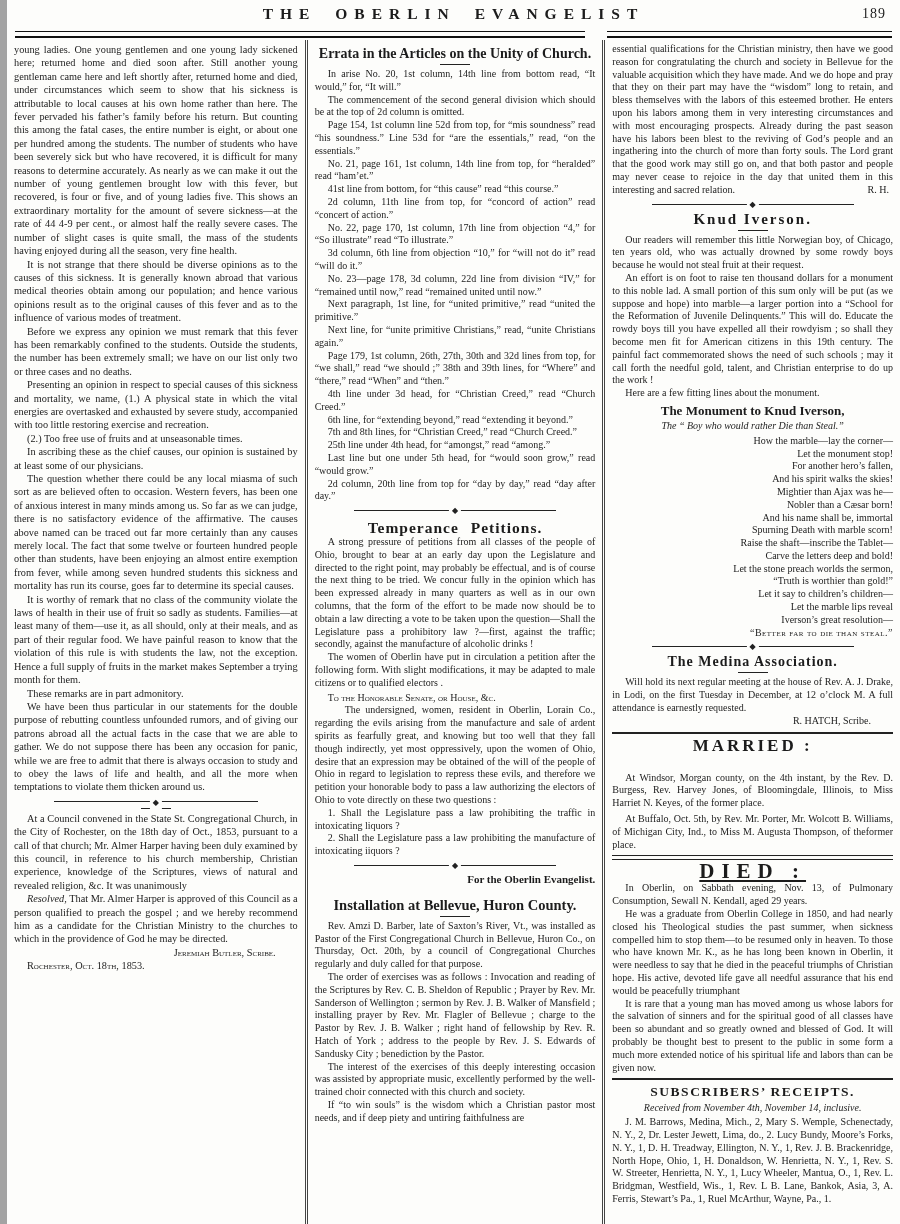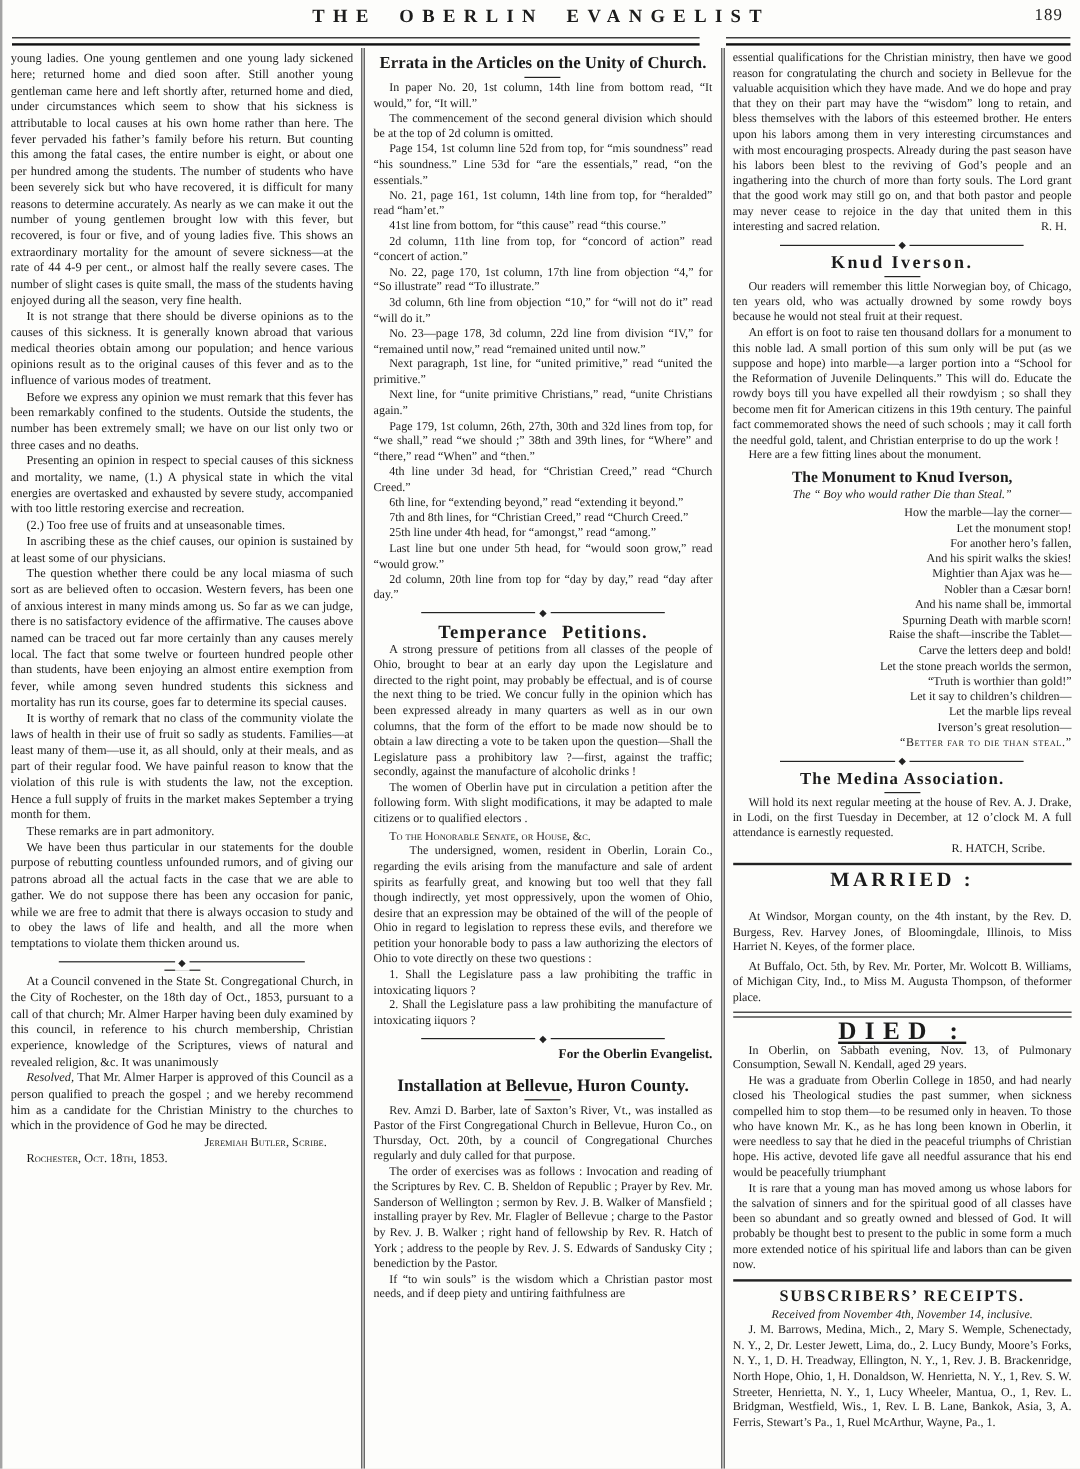--- a/index.html
+++ b/index.html
@@ -1,20 +1,20 @@
 <!DOCTYPE html>
 <html><head>
 <meta charset="utf-8">
 <style>
   html,body { margin:0; padding:0; background:#e8e8e4; }
   .page {
     width:900px; height:1224px; margin:0 auto; background:#fdfdfb;
     font-family:"Liberation Serif","DejaVu Serif",serif; color:#1c1c1c;
     position:relative; box-sizing:border-box; overflow:hidden;
-    border-left:2px solid #a3a3a3;
+    border-left:7px solid #a3a3a3;
   }
   .masthead { height:24px; position:relative; padding-top:5px; text-align:center; }
   .masthead .title { font-weight:bold; letter-spacing:7px; font-size:15.5px; word-spacing:8px; }
   .masthead .pageno { position:absolute; right:14px; top:6px; font-size:14px; letter-spacing:1px; }
   .head-rules { display:flex; gap:22px; padding:2px 8px 0 8px; }
   .head-rules .seg { height:4px; border-top:1px solid #111; border-bottom:2px solid #111; }
   .head-rules .seg.left { flex:2; }
   .head-rules .seg.right { flex:1; }
 
   .cols { display:flex; height:1186px; margin-top:2px; }
@@ -94,21 +94,21 @@
       <div class="mini-rule"></div>
       <p class="p">At a Council convened in the State St.  Congregational Church, in the City of Rochester, on the 18th day of Oct., 1853, pursuant to a call of that church; Mr. Almer Harper having been duly examined by this council, in reference to his church membership, Christian experience, knowledge of the Scriptures, views of natural and revealed religion, &amp;c.  It was unanimously</p>
       <p class="p"><span class="italic">Resolved,</span><span> That Mr. Almer Harper is approved of this Council as a person qualified to preach the gospel ; and we hereby recommend him as a candidate for the Christian Ministry to the churches to which in the providence of God he may be directed.</span></p>
       <p class="p sig-right smallcaps">Jeremiah Butler, Scribe.</p>
       <p class="p dateline">Rochester, Oct. 18th, 1853.</p>
     </div>
 
     <div class="col c2">
       <h2 class="h-sec h-errata">Errata in the Articles on the Unity of Church.</h2>
       <div class="mini-rule"></div>
-      <p class="p">In paper No. 20, 1st column, 14th line from bottom read, “It would,” for, “It will.”</p>
+      <p class="p">In arise No. 20, 1st column, 14th line from bottom read, “It would,” for, “It will.”</p>
       <p class="p">The commencement of the second general division which should be at the top of 2d column is omitted.</p>
       <p class="p">Page 154, 1st column line 52d from top, for “mis soundness” read “his soundness.”  Line 53d for “are the essentials,” read, “on the essentials.”</p>
       <p class="p">No. 21, page 161, 1st column, 14th line from top, for “heralded” read “ham’et.”</p>
       <p class="p">41st line from bottom, for “this cause” read “this course.”</p>
       <p class="p">2d column, 11th line from top, for “concord of action” read “concert of action.”</p>
       <p class="p">No. 22, page 170, 1st column, 17th line from objection “4,” for “So illustrate” read “To illustrate.”</p>
       <p class="p">3d column, 6th line from objection “10,” for “will not do it” read “will do it.”</p>
       <p class="p">No. 23—page 178, 3d column, 22d line from division “IV,” for “remained until now,” read “remained united until now.”</p>
       <p class="p">Next paragraph, 1st line, for “united primitive,” read “united the primitive.”</p>
       <p class="p">Next line, for “unite primitive Christians,” read, “unite Christians again.”</p>
@@ -128,20 +128,21 @@
       <p class="p deep">The undersigned, women, resident in Oberlin, Lorain Co., regarding the evils arising from the manufacture and sale of ardent spirits as fearfully great, and knowing but too well that they fall though indirectly, yet most oppressively, upon the women of Ohio, desire that an expression may be obtained of the will of the people of Ohio in regard to legislation to repress these evils, and therefore we petition your honorable body to pass a law authorizing the electors of Ohio to vote directly on these two questions :</p>
       <p class="p">1.  Shall the Legislature pass a law prohibiting the traffic in intoxicating liquors ?</p>
       <p class="p">2.  Shall the Legislature pass a law prohibiting the manufacture of intoxicating iiquors ?</p>
 
       <div class="sec-divider"></div>
       <p class="kicker">For the Oberlin Evangelist.</p>
       <h2 class="h-sec h-install">Installation at Bellevue, Huron County.</h2>
       <div class="mini-rule"></div>
       <p class="p">Rev. Amzi D. Barber, late of Saxton’s River, Vt., was installed as Pastor of the First Congregational Church in Bellevue, Huron Co., on Thursday, Oct. 20th, by a council of Congregational Churches regularly and duly called for that purpose.</p>
       <p class="p">The order of exercises was as follows :  Invocation and reading of the Scriptures by Rev. C. B. Sheldon of Republic ; Prayer by Rev. Mr. Sanderson of Wellington ; sermon by Rev. J. B. Walker of Mansfield ; installing prayer by Rev. Mr. Flagler of Bellevue ; charge to the Pastor by Rev. J. B. Walker ; right hand of fellowship by Rev. R. Hatch of York ; address to the people by Rev. J. S. Edwards of Sandusky City ; benediction by the Pastor.</p>
+      <p class="p">The interest of the exercises of this deeply interesting occasion was assisted by appropriate music, excellently performed by the well-trained choir connected with this church and society.</p>
       <p class="p">If “to win souls” is the wisdom which a Christian pastor most needs, and if deep piety and untiring faithfulness are</p>
     </div>
 
     <div class="col c3">
       <p class="p noind"><span>essential qualifications for the Christian ministry, then have we good reason for congratulating the church and society in Bellevue for the valuable acquisition which they have made.  And we do hope and pray that they on their part may have the “wisdom” long to retain, and bless themselves with the labors of this esteemed brother.  He enters upon his labors among them in very interesting circumstances and with most encouraging prospects.  Already during the past season have his labors been blest to the reviving of God’s people and an ingathering into the church of more than forty souls.  The Lord grant that the good work may still go on, and that both pastor and people may never cease to rejoice in the day that united them in this interesting and sacred relation.</span><span class="fr">R. H.</span></p>
 
       <div class="sec-divider"></div>
       <h2 class="h-sec h-knud">Knud Iverson.</h2>
       <div class="mini-rule"></div>
       <p class="p">Our readers will remember this little Norwegian boy, of Chicago, ten years old, who was actually drowned by some rowdy boys because he would not steal fruit at their request.</p>

